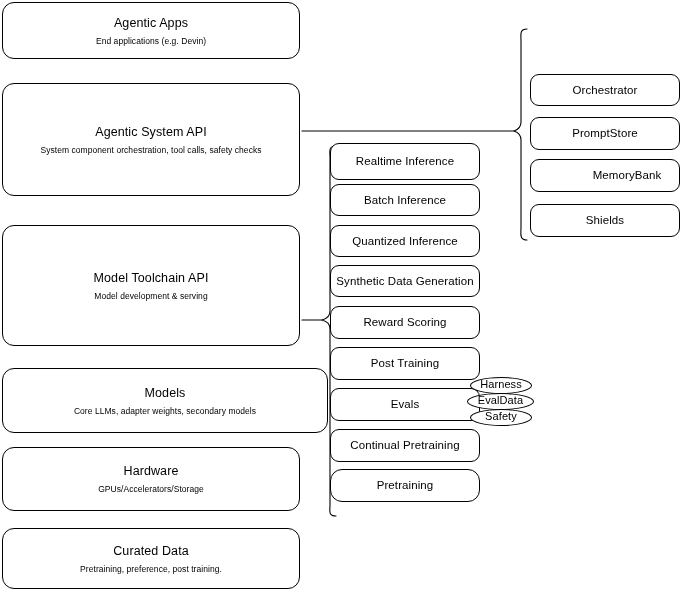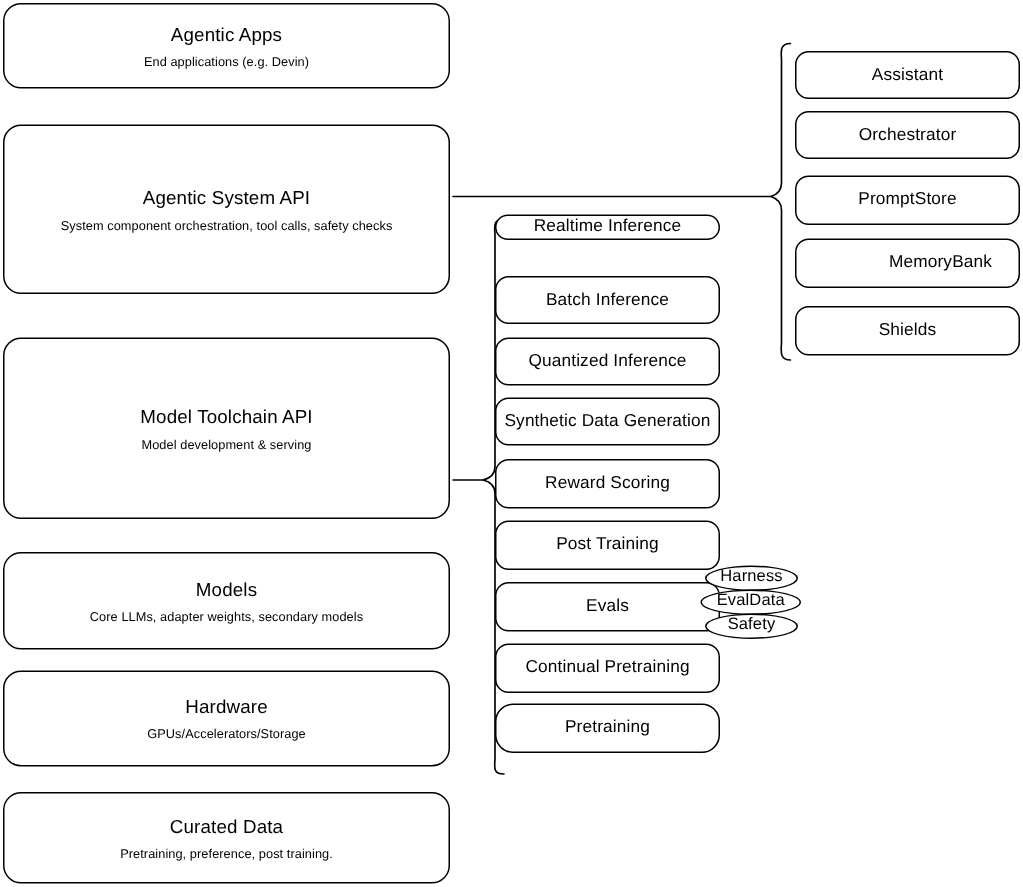--- a/index.html
+++ b/index.html
@@ -127,36 +127,36 @@
   <div class="box layer" style="left:2px;  top:83px;  width:298px; height:113px;">
     <div class="title">Agentic System API</div>
     <div class="subtitle">System component orchestration, tool calls, safety checks</div>
   </div>
 
   <div class="box layer" style="left:2px;  top:225px; width:298px; height:121px;">
     <div class="title">Model Toolchain API</div>
     <div class="subtitle">Model development &amp; serving</div>
   </div>
 
-  <div class="box layer" style="left:2px;  top:368px; width:298px; height:65px;">
+  <div class="box layer" style="left:2px;  top:368px; width:326px; height:65px;">
     <div class="title">Models</div>
     <div class="subtitle">Core LLMs, adapter weights, secondary models</div>
   </div>
 
   <div class="box layer" style="left:2px;  top:447px; width:298px; height:64px;">
     <div class="title">Hardware</div>
     <div class="subtitle">GPUs/Accelerators/Storage</div>
   </div>
 
   <div class="box layer" style="left:2px;  top:528px; width:298px; height:61px;">
     <div class="title">Curated Data</div>
     <div class="subtitle">Pretraining, preference, post training.</div>
   </div>
 
-  <div class="box cap" style="left:330px; top:143px; width:150px; height:17px; z-index:4;">
+  <div class="box cap" style="left:330px; top:143px; width:150px; height:37px; z-index:4;">
     <span>Realtime Inference</span>
   </div>
   <div class="box cap" style="left:330px; top:225px; width:150px; height:32px; z-index:4;">
     <span>Quantized Inference</span>
   </div>
   <div class="box cap" style="left:330px; top:184px; width:150px; height:32px; z-index:4;">
     <span>Batch Inference</span>
   </div>
   <div class="box cap" style="left:330px; top:265px; width:150px; height:32px; z-index:4;">
     <span>Synthetic Data Generation</span>
@@ -180,23 +180,20 @@
   <div class="tag" style="left:470px; top:377px; width:62px; height:17px;">
     <span>Harness</span>
   </div>
   <div class="tag" style="left:467px; top:393px; width:67px; height:17px;">
     <span>EvalData</span>
   </div>
   <div class="tag" style="left:470px; top:409px; width:62px; height:17px;">
     <span>Safety</span>
   </div>
 
-  <div class="box cap" style="left:530px; top:34px;  width:150px; height:32px; z-index:4;">
-    <span>Assistant</span>
-  </div>
   <div class="box cap" style="left:530px; top:74px;  width:150px; height:32px; z-index:4;">
     <span>Orchestrator</span>
   </div>
   <div class="box cap" style="left:530px; top:117px; width:150px; height:33px; z-index:4;">
     <span>PromptStore</span>
   </div>
   <div class="box cap" style="left:530px; top:159px; width:150px; height:33px; z-index:4;padding-left:44px;">
     <span>MemoryBank</span>
   </div>
   <div class="box cap" style="left:530px; top:204px; width:150px; height:33px; z-index:4;">

